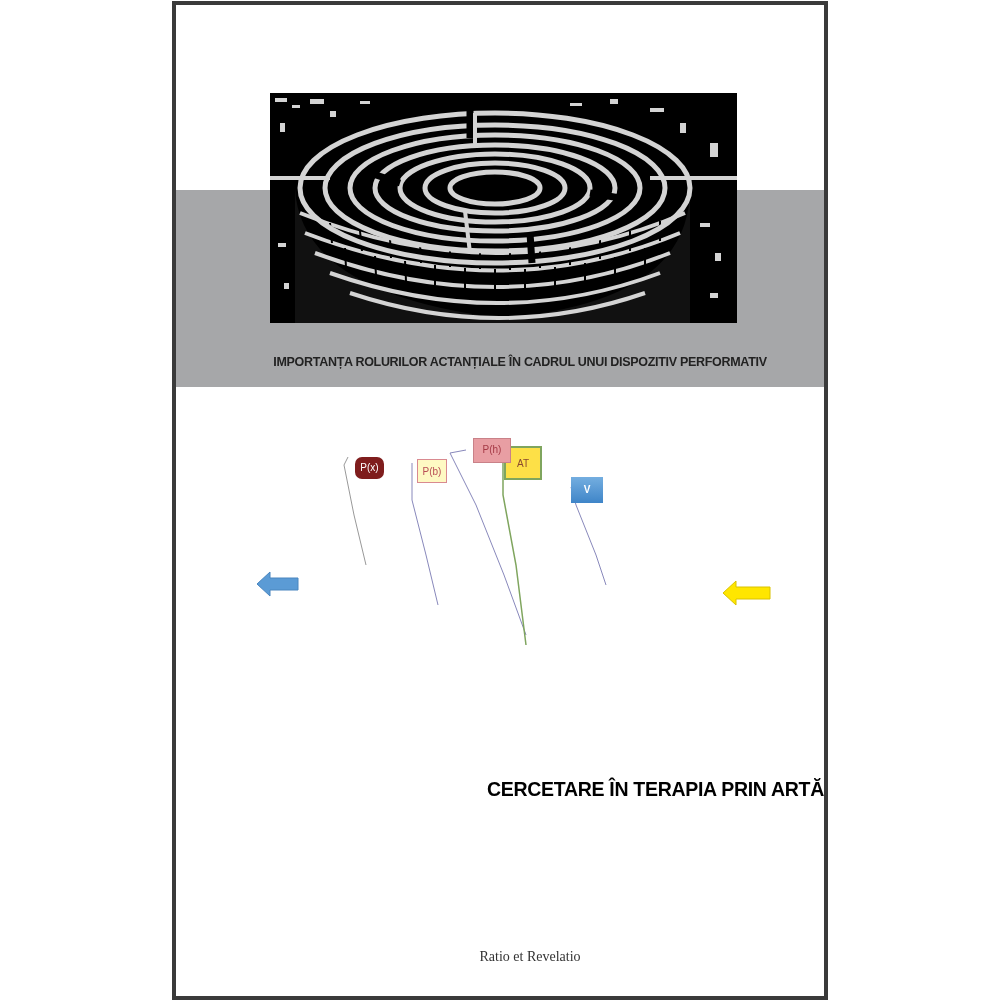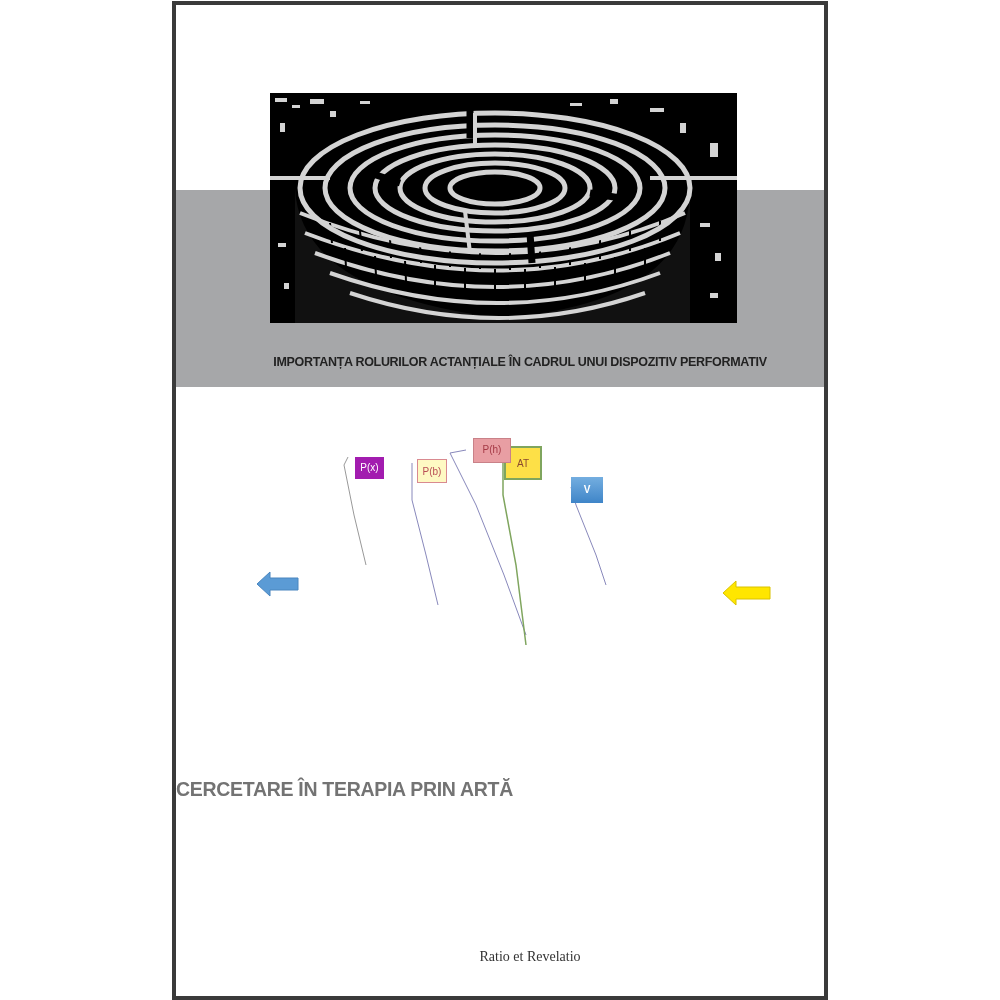--- a/index.html
+++ b/index.html
@@ -31,33 +31,33 @@
   }
   .maze {
     position: absolute; left: 94px; top: 88px; width: 467px; height: 230px; background: #000;
     overflow: hidden;
   }
   .maze svg { display: block; }
   .label-box {
     position: absolute; font-size: 10px; text-align: center; box-sizing: border-box;
     font-family: "Liberation Sans", sans-serif;
   }
-  .label-px { left: 179px; top: 452px; width: 29px; height: 22px; background: #a21caf; color: #fff; line-height: 22px; }
+  .label-px { left: 179px; top: 452px; width: 29px; height: 22px; background: #7f1d1d; color: #fff; line-height: 22px; border-radius: 7px; }
   .label-pb { left: 241px; top: 454px; width: 30px; height: 24px; background: #fef9c3; color: #b84d55; line-height: 24px; border: 1px solid #d98a90; }
   .label-ph { left: 297px; top: 433px; width: 38px; height: 25px; background: #e89ea3; color: #a53945; line-height: 22px; border: 1px solid #c98188; }
   .label-at { left: 328px; top: 441px; width: 38px; height: 34px; background: #fde047; color: #8a4a30; line-height: 32px; border: 2px solid #7fa55e; z-index: 1; }
   .label-ph { z-index: 2; }
   .label-v2 { left: 395px; top: 472px; width: 32px; height: 26px; background: linear-gradient(#74aee0, #3f85c8); color: #fff; line-height: 26px; font-weight: bold; }
   .arrow { position: absolute; }
   .arrow-left { left: 81px; top: 566px; }
   .arrow-right { left: 547px; top: 575px; }
   .leaders { position: absolute; left: 0; top: 400px; pointer-events: none; }
   .series {
-    position: absolute; left: 0; right: 0; top: 773px; text-align: left;
-    color: #737373; font-weight: bold; font-size: 19.5px; letter-spacing: -0.3px;
+    position: absolute; left: 0; right: 0; top: 773px; text-align: right;
+    color: #000000; font-weight: bold; font-size: 19.5px; letter-spacing: -0.3px;
   }
   .publisher {
     position: absolute; left: 0; right: 0; top: 944px; text-align: center;
     font-family: "Liberation Serif", serif; color: #333; font-size: 14px;
     padding-left: 60px;
   }
 </style>
 </head>
 <body>
 

